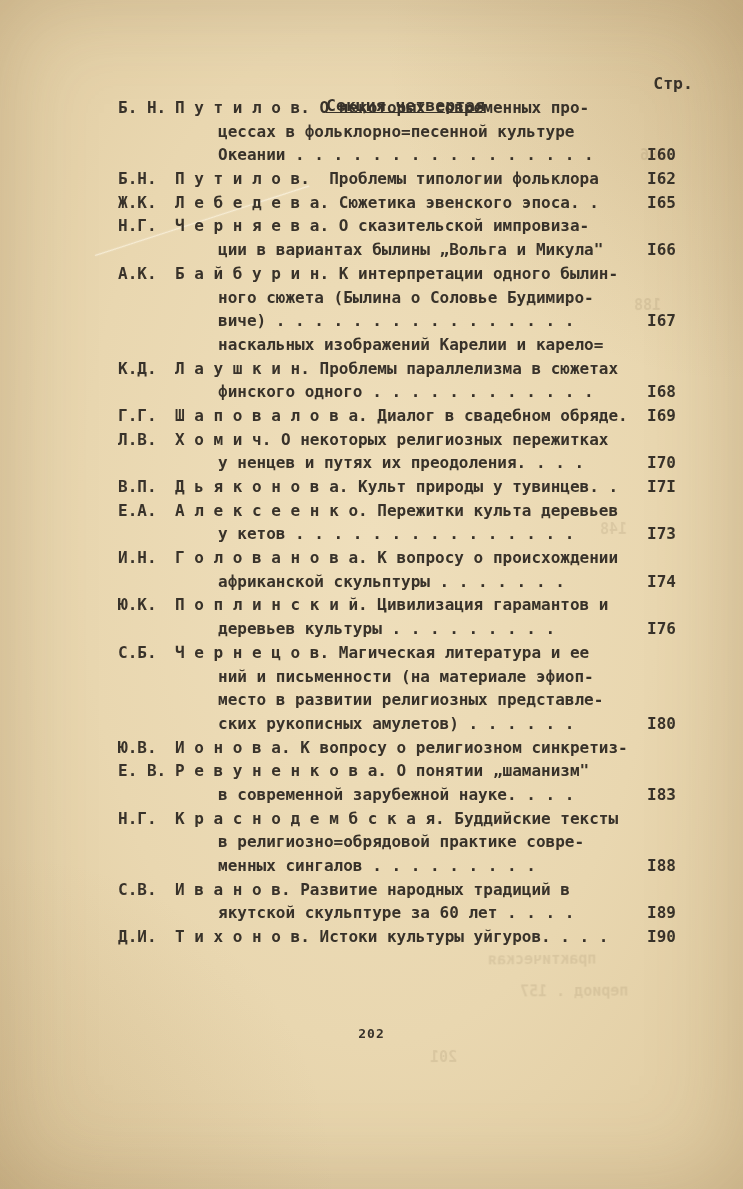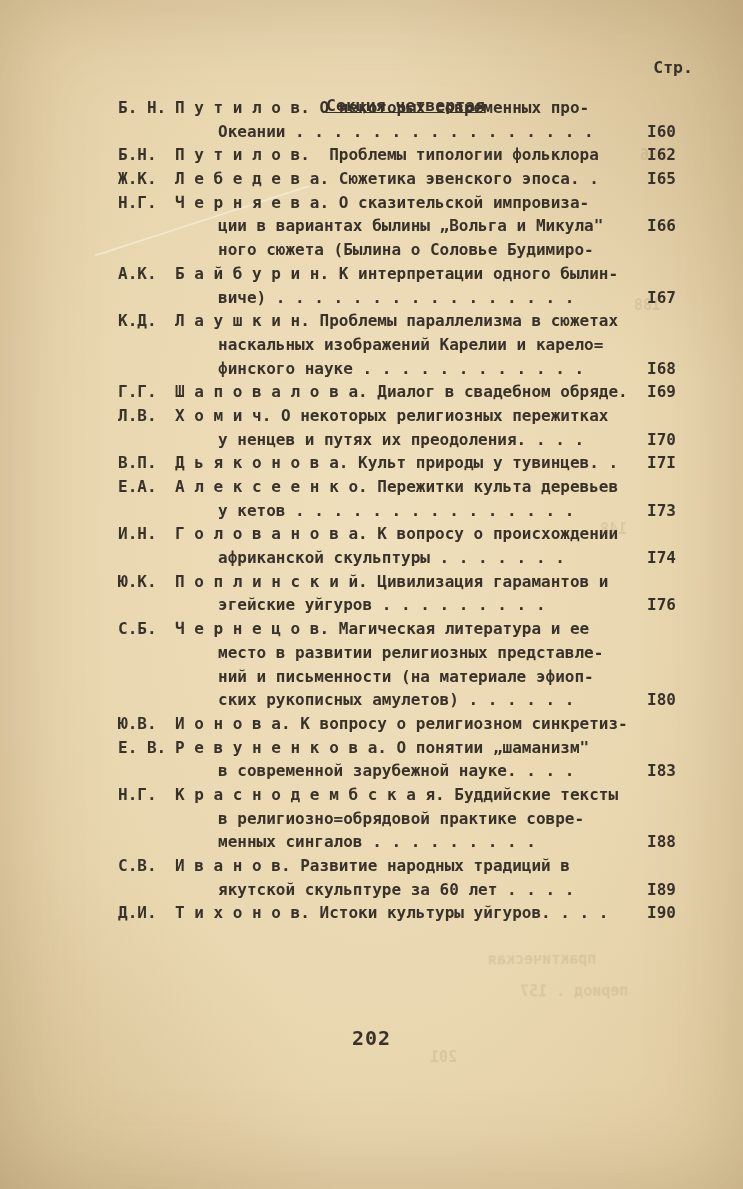--- a/index.html
+++ b/index.html
@@ -12,72 +12,73 @@
     font-family:"DejaVu Sans Mono","Liberation Mono",monospace;
     color:#38322a;
   }
   .paper::after{
     content:"";position:absolute;inset:0;pointer-events:none;
     box-shadow:inset 0 0 95px rgba(118,90,52,.26);
   }
   .content{position:absolute;left:118px;right:50px;top:58px;}
   .header-row{position:relative;height:24px;font-weight:bold;font-size:16.5px;white-space:pre;}
   .header-title{display:block;text-align:center;text-decoration:underline;}
-  .header-pg{position:absolute;right:0;top:0;text-align:center;}
+  .header-pg{position:absolute;right:0;top:16px;text-align:center;}
   .rows{margin-top:14px;}
   .row{display:flex;height:23.7px;line-height:23.7px;font-size:16px;font-weight:bold;white-space:pre;}
   .init{width:57px;flex:none;}
   .txt{flex:1;overflow:hidden;}
   .txt.ind{padding-left:43px;}
   .pg{flex:none;width:46px;text-align:left;}
   .footer{position:absolute;left:0;right:0;top:1026px;text-align:center;
-    font-size:20px;font-weight:bold;letter-spacing:1px;}
+    font-size:13px;font-weight:bold;letter-spacing:1px;}
   .ghost{position:absolute;transform:scaleX(-1) rotate(.5deg);opacity:.14;
     filter:blur(.6px);font-weight:bold;font-size:15px;color:#7c6848;white-space:pre;}
   .scratch{position:absolute;left:95px;top:255px;width:225px;height:1px;
     background:rgba(251,244,227,.75);box-shadow:0 0 2px rgba(251,244,227,.6);
     transform:rotate(-18deg);transform-origin:left top;pointer-events:none;}
 </style>
 </head>
 <body>
 
 <div class="paper">
   <div class="scratch"></div>
 
   <div class="content">
     <div class="header-row">
       <span class="header-title">Секция четвертая</span>
       <span class="header-pg">Стр.</span>
     </div>
     <div class="rows" id="toc">
         <div class="row"><span class="init">Б. Н.</span><span class="txt">П у т и л о в. О некоторых современных про-</span><span class="pg"></span></div>
+        <div class="row"><span class="init"></span><span class="txt ind">цессах в фольклорно=песенной культуре</span><span class="pg"></span></div>
         <div class="row"><span class="init"></span><span class="txt ind">Океании . . . . . . . . . . . . . . . .</span><span class="pg">I60</span></div>
         <div class="row"><span class="init">Б.Н.</span><span class="txt">П у т и л о в.  Проблемы типологии фольклора</span><span class="pg">I62</span></div>
         <div class="row"><span class="init">Ж.К.</span><span class="txt">Л е б е д е в а. Сюжетика эвенского эпоса. .</span><span class="pg">I65</span></div>
         <div class="row"><span class="init">Н.Г.</span><span class="txt">Ч е р н я е в а. О сказительской импровиза-</span><span class="pg"></span></div>
         <div class="row"><span class="init"></span><span class="txt ind">ции в вариантах былины „Вольга и Микула"</span><span class="pg">I66</span></div>
+        <div class="row"><span class="init">А.К.</span><span class="txt">Б а й б у р и н. К интерпретации одного былин-</span><span class="pg"></span></div>
         <div class="row"><span class="init"></span><span class="txt ind">ного сюжета (Былина о Соловье Будимиро-</span><span class="pg"></span></div>
-        <div class="row"><span class="init">А.К.</span><span class="txt">Б а й б у р и н. К интерпретации одного былин-</span><span class="pg"></span></div>
         <div class="row"><span class="init"></span><span class="txt ind">виче) . . . . . . . . . . . . . . . .</span><span class="pg">I67</span></div>
+        <div class="row"><span class="init"></span><span class="txt ind">наскальных изображений Карелии и карело=</span><span class="pg"></span></div>
         <div class="row"><span class="init">К.Д.</span><span class="txt">Л а у ш к и н. Проблемы параллелизма в сюжетах</span><span class="pg"></span></div>
-        <div class="row"><span class="init"></span><span class="txt ind">наскальных изображений Карелии и карело=</span><span class="pg"></span></div>
-        <div class="row"><span class="init"></span><span class="txt ind">финского науке . . . . . . . . . . . .</span><span class="pg">I68</span></div>
+        <div class="row"><span class="init"></span><span class="txt ind">финского одного . . . . . . . . . . . .</span><span class="pg">I68</span></div>
         <div class="row"><span class="init">Г.Г.</span><span class="txt">Ш а п о в а л о в а. Диалог в свадебном обряде.</span><span class="pg">I69</span></div>
         <div class="row"><span class="init">Л.В.</span><span class="txt">Х о м и ч. О некоторых религиозных пережитках</span><span class="pg"></span></div>
         <div class="row"><span class="init"></span><span class="txt ind">у ненцев и путях их преодоления. . . .</span><span class="pg">I70</span></div>
         <div class="row"><span class="init">В.П.</span><span class="txt">Д ь я к о н о в а. Культ природы у тувинцев. .</span><span class="pg">I7I</span></div>
         <div class="row"><span class="init">Е.А.</span><span class="txt">А л е к с е е н к о. Пережитки культа деревьев</span><span class="pg"></span></div>
         <div class="row"><span class="init"></span><span class="txt ind">у кетов . . . . . . . . . . . . . . .</span><span class="pg">I73</span></div>
         <div class="row"><span class="init">И.Н.</span><span class="txt">Г о л о в а н о в а. К вопросу о происхождении</span><span class="pg"></span></div>
         <div class="row"><span class="init"></span><span class="txt ind">африканской скульптуры . . . . . . .</span><span class="pg">I74</span></div>
         <div class="row"><span class="init">Ю.К.</span><span class="txt">П о п л и н с к и й. Цивилизация гарамантов и</span><span class="pg"></span></div>
-        <div class="row"><span class="init"></span><span class="txt ind">эгейские уйгуров . . . . . . . . .</span><span class="pg">I76</span></div>
+        <div class="row"><span class="init"></span><span class="txt ind">деревьев культуры . . . . . . . . .</span><span class="pg">I76</span></div>
         <div class="row"><span class="init">С.Б.</span><span class="txt">Ч е р н е ц о в. Магическая литература и ее</span><span class="pg"></span></div>
+        <div class="row"><span class="init"></span><span class="txt ind">ний и письменности (на материале эфиоп-</span><span class="pg"></span></div>
         <div class="row"><span class="init"></span><span class="txt ind">место в развитии религиозных представле-</span><span class="pg"></span></div>
-        <div class="row"><span class="init"></span><span class="txt ind">ний и письменности (на материале эфиоп-</span><span class="pg"></span></div>
         <div class="row"><span class="init"></span><span class="txt ind">ских рукописных амулетов) . . . . . .</span><span class="pg">I80</span></div>
         <div class="row"><span class="init">Ю.В.</span><span class="txt">И о н о в а. К вопросу о религиозном синкретиз-</span><span class="pg"></span></div>
         <div class="row"><span class="init">Е. В.</span><span class="txt">Р е в у н е н к о в а. О понятии „шаманизм"</span><span class="pg"></span></div>
         <div class="row"><span class="init"></span><span class="txt ind">в современной зарубежной науке. . . .</span><span class="pg">I83</span></div>
         <div class="row"><span class="init">Н.Г.</span><span class="txt">К р а с н о д е м б с к а я. Буддийские тексты</span><span class="pg"></span></div>
         <div class="row"><span class="init"></span><span class="txt ind">в религиозно=обрядовой практике совре-</span><span class="pg"></span></div>
         <div class="row"><span class="init"></span><span class="txt ind">менных сингалов . . . . . . . . .</span><span class="pg">I88</span></div>
         <div class="row"><span class="init">С.В.</span><span class="txt">И в а н о в. Развитие народных традиций в</span><span class="pg"></span></div>
         <div class="row"><span class="init"></span><span class="txt ind">якутской скульптуре за 60 лет . . . .</span><span class="pg">I89</span></div>
         <div class="row"><span class="init">Д.И.</span><span class="txt">Т и х о н о в. Истоки культуры уйгуров. . . .</span><span class="pg">I90</span></div>

